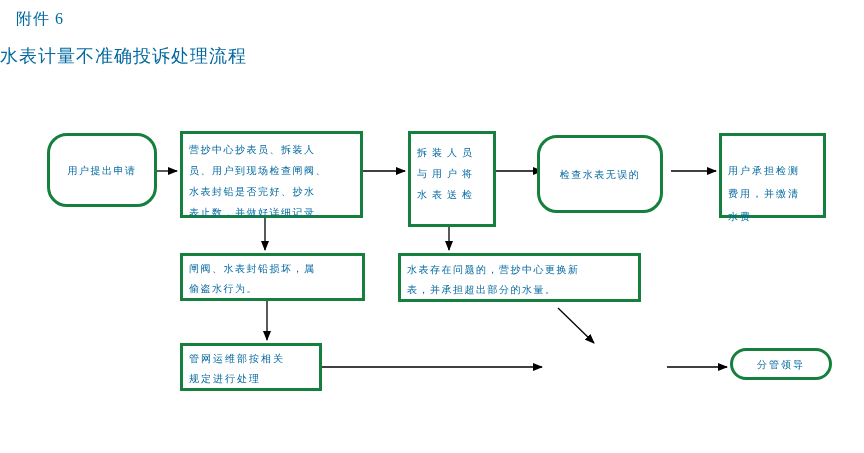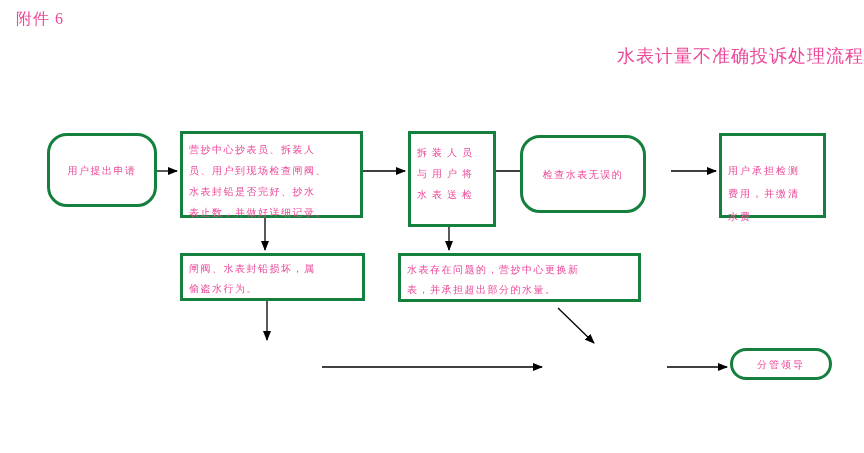--- a/index.html
+++ b/index.html
@@ -2,36 +2,36 @@
 <html><head>
 <meta charset="utf-8">
 <style>
   html, body { margin: 0; padding: 0; background: #ffffff; }
   #canvas {
     position: relative;
     width: 864px;
     height: 453px;
     background: #ffffff;
     font-family: "Liberation Serif", serif;
-    color: #ec4899;
+    color: #0369a1;
     overflow: hidden;
   }
   .attachment-label {
     position: absolute;
     left: 16px;
     top: 9px;
     font-size: 16px;
     letter-spacing: 1px;
   }
   .doc-title {
     position: absolute;
     left: 0;
     right: 0;
     top: 44px;
-    text-align: right;
+    text-align: left;
     font-size: 18px;
     letter-spacing: 1px;
   }
   .fbox {
     position: absolute;
     box-sizing: border-box;
     border: 3px solid #15803d;
     background: #ffffff;
     font-size: 10px;
     line-height: 21px;
@@ -44,21 +44,21 @@
     justify-content: center;
     align-items: center;
     text-align: center;
     padding: 0;
     border-radius: 20px;
   }
   
   .b1  { left: 47px;  top: 133px; width: 110px; height: 74px; }
   .b2  { left: 180px; top: 131px; width: 183px; height: 87px; padding-top: 5px; }
   .b3  { left: 408px; top: 131px; width: 88px;  height: 96px; padding-top: 8px; letter-spacing: 5px; }
-  .b4  { left: 520px; top: 135px; width: 126px; height: 78px; }
+  .b4  { left: 537px; top: 135px; width: 126px; height: 78px; }
   .b5  { left: 719px; top: 133px; width: 107px; height: 85px; padding-top: 23px; letter-spacing: 2px; line-height: 23px; }
   .b6  { left: 180px; top: 253px; width: 185px; height: 48px; line-height: 20px; }
   .b7  { left: 398px; top: 253px; width: 243px; height: 49px; line-height: 20px; padding-top: 4px; }
   .b8  { left: 180px; top: 343px; width: 142px; height: 48px; line-height: 20px; letter-spacing: 2px; }
   .b9  { left: 545px; top: 348px; width: 122px; height: 43px; letter-spacing: 2px; }
   .b10 { left: 730px; top: 348px; width: 102px; height: 32px; letter-spacing: 2px; }
   .arrow-layer {
     position: absolute;
     left: 0; top: 0;
     width: 864px; height: 453px;
@@ -123,19 +123,23 @@
   <div class="fbox b6">
     <div>闸阀、水表封铅损坏，属</div>
     <div>偷盗水行为。</div>
   </div>
 
   <div class="fbox b7">
     <div>水表存在问题的，营抄中心更换新</div>
     <div>表，并承担超出部分的水量。</div>
   </div>
 
+  <div class="fbox b8">
+    <div>管网运维部按相关</div>
+    <div>规定进行处理</div>
+  </div>
 
 
   <div class="fbox b10 center">
     <div>分管领导</div>
   </div>
 
 </div>
 
 </body></html>

